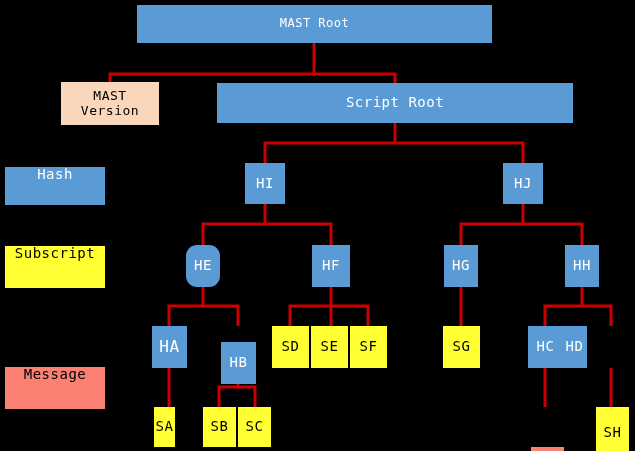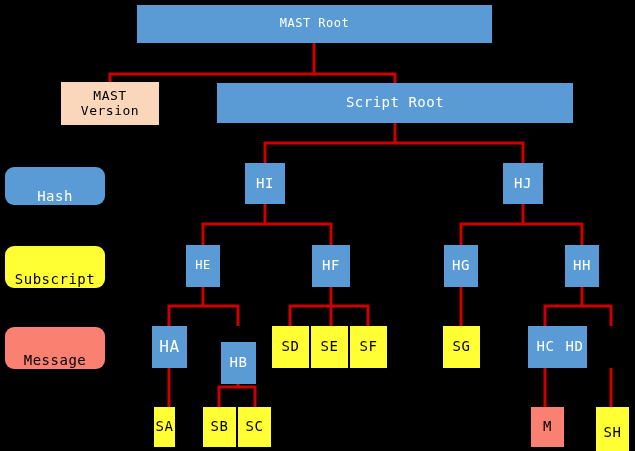--- a/index.html
+++ b/index.html
@@ -40,34 +40,34 @@
     background: #5b9bd5;
     color: #ffffff;
   }
   .node.subscript {
     background: #ffff33;
     color: #000000;
   }
   .node.message {
     background: #fa8072;
     color: #000000;
+    margin-top: 40px;
   }
   .node.version {
     background: #fad6bb;
     color: #000000;
   }
   .legend-box {
     position: absolute;
     box-sizing: border-box;
     display: flex;
-    align-items: flex-end;
+    align-items: flex-start;
     justify-content: center;
     z-index: 3;
     letter-spacing: 0.5px;
-    border-radius: 9px;
   }
 </style>
 </head>
 <body>
 
 <div id="canvas">
 
   <svg id="edges" viewBox="0 0 635 451" width="635" height="451">
       <polyline points="314,43 314,74 110,74 110,82" fill="none" stroke="#cc0000" stroke-width="3" stroke-linecap="butt"></polyline>
       <polyline points="314,74 395,74 395,83" fill="none" stroke="#cc0000" stroke-width="3" stroke-linecap="butt"></polyline>
@@ -97,21 +97,21 @@
       <div class="legend-box node subscript" style="left: 5px; top: 246px; width: 100px; height: 42px; font-size: 14px;"><span>Subscript</span></div>
       <div class="legend-box node message" style="left: 5px; top: 327px; width: 100px; height: 42px; font-size: 14px;"><span>Message</span></div>
     </div>
   <div id="node-layer">
       <div class="node hash" style="left: 137px; top: 5px; width: 355px; height: 38px; font-size: 12px;"><span>MAST Root</span></div>
       <div class="node version" style="left: 61px; top: 82px; width: 98px; height: 43px; font-size: 13px;"><span>MAST
 Version</span></div>
       <div class="node hash" style="left: 217px; top: 83px; width: 356px; height: 40px; font-size: 14px;"><span>Script Root</span></div>
       <div class="node hash" style="left: 245px; top: 163px; width: 40px; height: 41px; font-size: 14px;"><span>HI</span></div>
       <div class="node hash" style="left: 503px; top: 163px; width: 40px; height: 41px; font-size: 14px;"><span>HJ</span></div>
-      <div class="node hash" style="left: 186px; top: 245px; width: 34px; height: 42px; font-size: 12px;"><span>HE</span></div>
+      <div class="node hash" style="left: 186px; top: 245px; width: 34px; height: 42px; font-size: 14px; border-radius: 11px;"><span>HE</span></div>
       <div class="node hash" style="left: 312px; top: 245px; width: 38px; height: 42px; font-size: 14px;"><span>HF</span></div>
       <div class="node hash" style="left: 444px; top: 245px; width: 34px; height: 42px; font-size: 14px;"><span>HG</span></div>
       <div class="node hash" style="left: 565px; top: 245px; width: 34px; height: 42px; font-size: 14px;"><span>HH</span></div>
       <div class="node hash" style="left: 152px; top: 326px; width: 35px; height: 42px; font-size: 16px;"><span>HA</span></div>
       <div class="node hash" style="left: 221px; top: 326px; width: 35px; height: 42px; font-size: 14px; margin-top: 16px;"><span>HB</span></div>
       <div class="node subscript" style="left: 272px; top: 326px; width: 37px; height: 42px; font-size: 14px;"><span>SD</span></div>
       <div class="node subscript" style="left: 311px; top: 326px; width: 37px; height: 42px; font-size: 14px;"><span>SE</span></div>
       <div class="node subscript" style="left: 350px; top: 326px; width: 37px; height: 42px; font-size: 14px;"><span>SF</span></div>
       <div class="node subscript" style="left: 443px; top: 326px; width: 37px; height: 42px; font-size: 14px;"><span>SG</span></div>
       <div class="node hash" style="left: 528px; top: 326px; width: 35px; height: 42px; font-size: 14px;"><span>HC</span></div>

